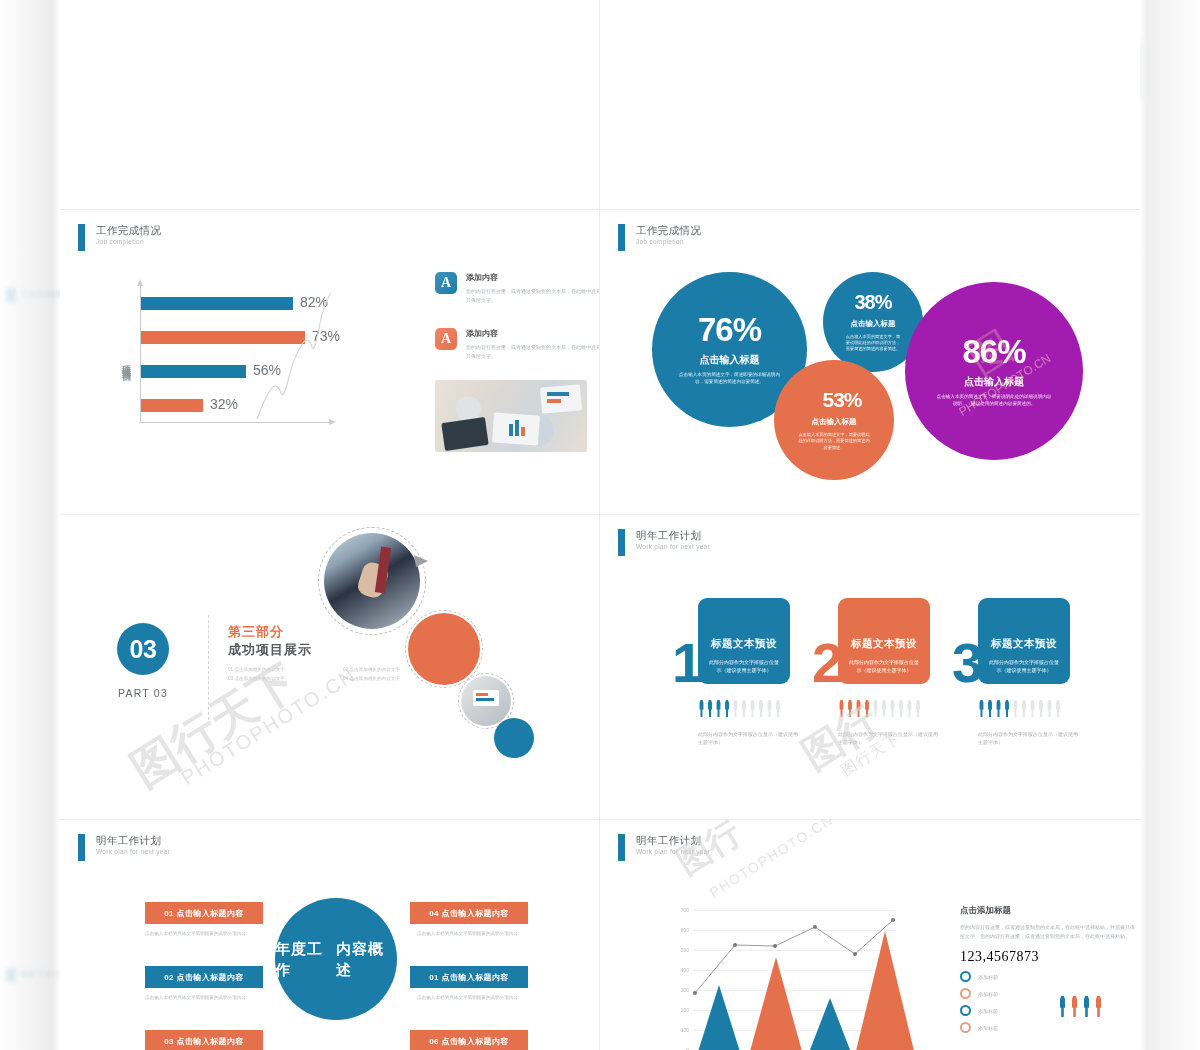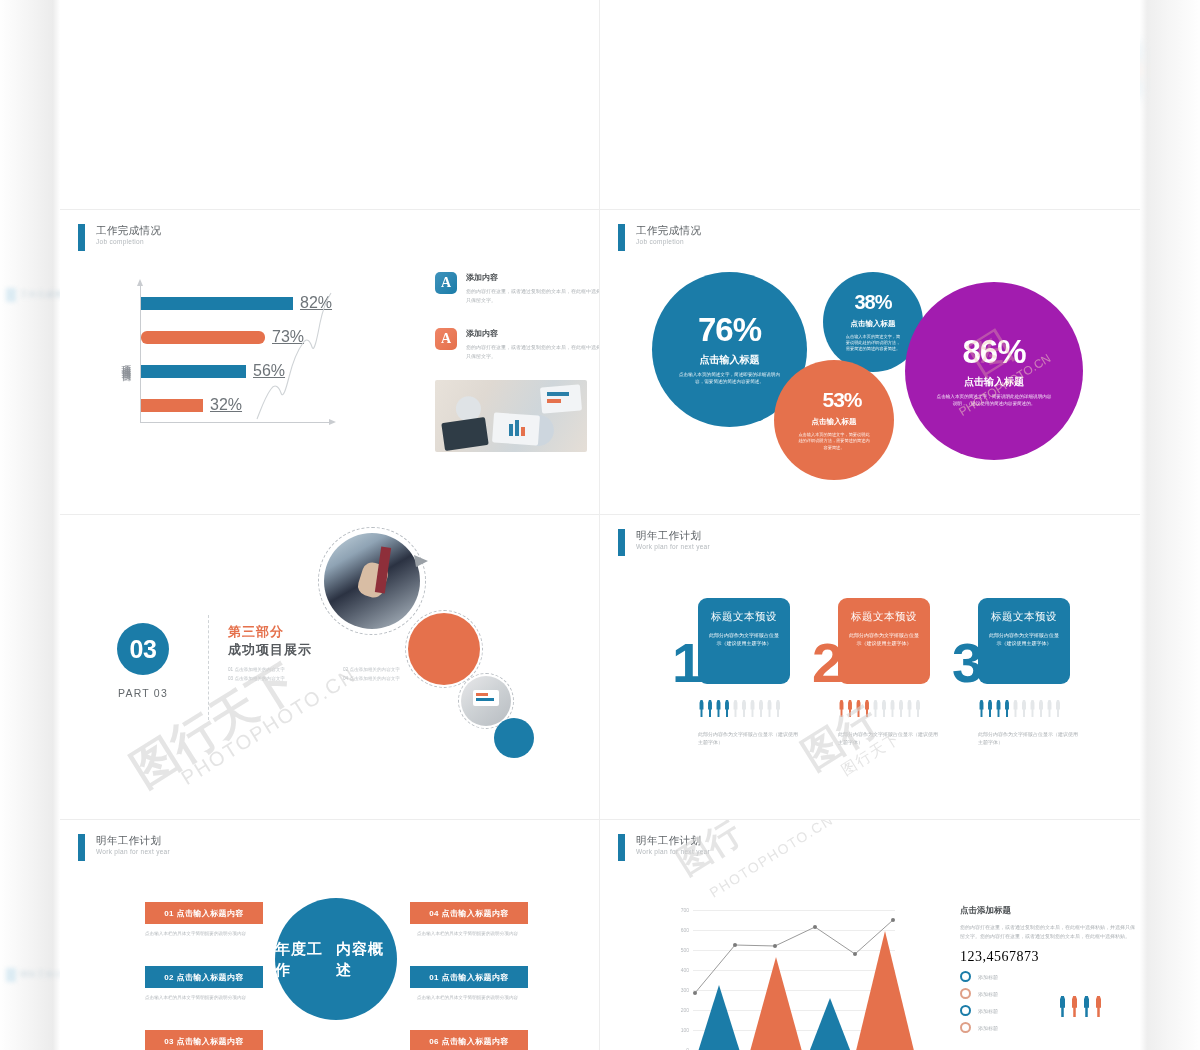--- a/index.html
+++ b/index.html
@@ -74,21 +74,21 @@
     border-left:3.5px solid transparent; border-right:3.5px solid transparent; border-bottom:7px solid #c9ccd0;
   }
   .bc .axis-h { position: absolute; left: 20px; top: 137px; width: 190px; height: 1px; background: #c9ccd0; }
   .bc .axis-h:after {
     content:''; position:absolute; right:-6px; top:-3.5px;
     border-top:3.5px solid transparent; border-bottom:3.5px solid transparent; border-left:7px solid #c9ccd0;
   }
   .bc .bar { position: absolute; left: 21px; height: 13px; }
   .bc .bar span {
     position: absolute; left: 100%; top: -3px; margin-left: 7px;
-    font-size: 16px; color: #6e7479; white-space: nowrap; text-decoration: underline;
+    font-size: 14px; color: #6e7479; white-space: nowrap;
   }
   .bc .swoosh { position: absolute; left: 135px; top: 6px; }
 
   
   .ac { position: absolute; display: flex; width: 200px; }
   .ac .ico {
     width: 22px; height: 22px; border-radius: 5px; flex: 0 0 22px; margin-right: 9px;
     color: #fff; font-size: 14px; font-weight: 700; display: flex; align-items: center; justify-content: center;
     font-family: "Liberation Serif", serif;
   }
@@ -133,21 +133,21 @@
   .p3-mini span { font-size: 4.6px; color: #b9bec2; }
   .dashring { position: absolute; border: 1px dashed #b9bec3; border-radius: 50%; }
   .pcirc { position: absolute; border-radius: 50%; overflow: hidden; }
 
   
   .n123 { position: absolute; font-size: 56px; font-weight: 700; line-height: 1; }
   .card123 {
     position: absolute; width: 92px; height: 86px; border-radius: 9px; color: #fff;
     padding: 12px 9px 0 9px; text-align: center;
   }
-  .card123 h5 { font-size: 10.5px; font-weight: 400; margin-bottom: 7px; letter-spacing: .5px; }
+  .card123 h5 { font-size: 10.5px; font-weight: 700; margin-bottom: 7px; letter-spacing: .5px; margin-top: 27px; }
   .card123 p  { font-size: 5px; line-height: 8.4px; }
   .ppl { position: absolute; display: flex; gap: 1.5px; }
   .ppl i { display:block; width:7px; height:17px; }
   .undertxt { position: absolute; width: 100px; font-size: 5px; color: #a6abaf; line-height: 8.4px; }
 
   
   .hub {
     position: absolute; left: 215px; top: 78px; width: 122px; height: 122px; border-radius: 50%;
     background: #1b7ca8; color: #fff; display: flex; 
     align-items: center; justify-content: center; font-size: 15px; font-weight: 700; line-height: 21px;
@@ -219,21 +219,21 @@
         </div>
 
         <div class="bc">
           <div class="vlabel">项目项目项目项目</div>
           <div class="axis-v"></div>
           <div class="axis-h"></div>
 
           <div class="bar" style="top:12px;  width:152px; background:#1b7ca8;">
             <span>82%</span>
           </div>
-          <div class="bar" style="top:46px;  width:124px; background:#e5714c;border-radius:6px;">
+          <div class="bar" style="top:46px;  width:164px; background:#e5714c;">
             <span>73%</span>
           </div>
           <div class="bar" style="top:80px;  width:105px; background:#1b7ca8;">
             <span>56%</span>
           </div>
           <div class="bar" style="top:114px; width:62px;  background:#e5714c;">
             <span>32%</span>
           </div>
 
           <svg class="swoosh" width="80" height="130" viewBox="0 0 80 130">

